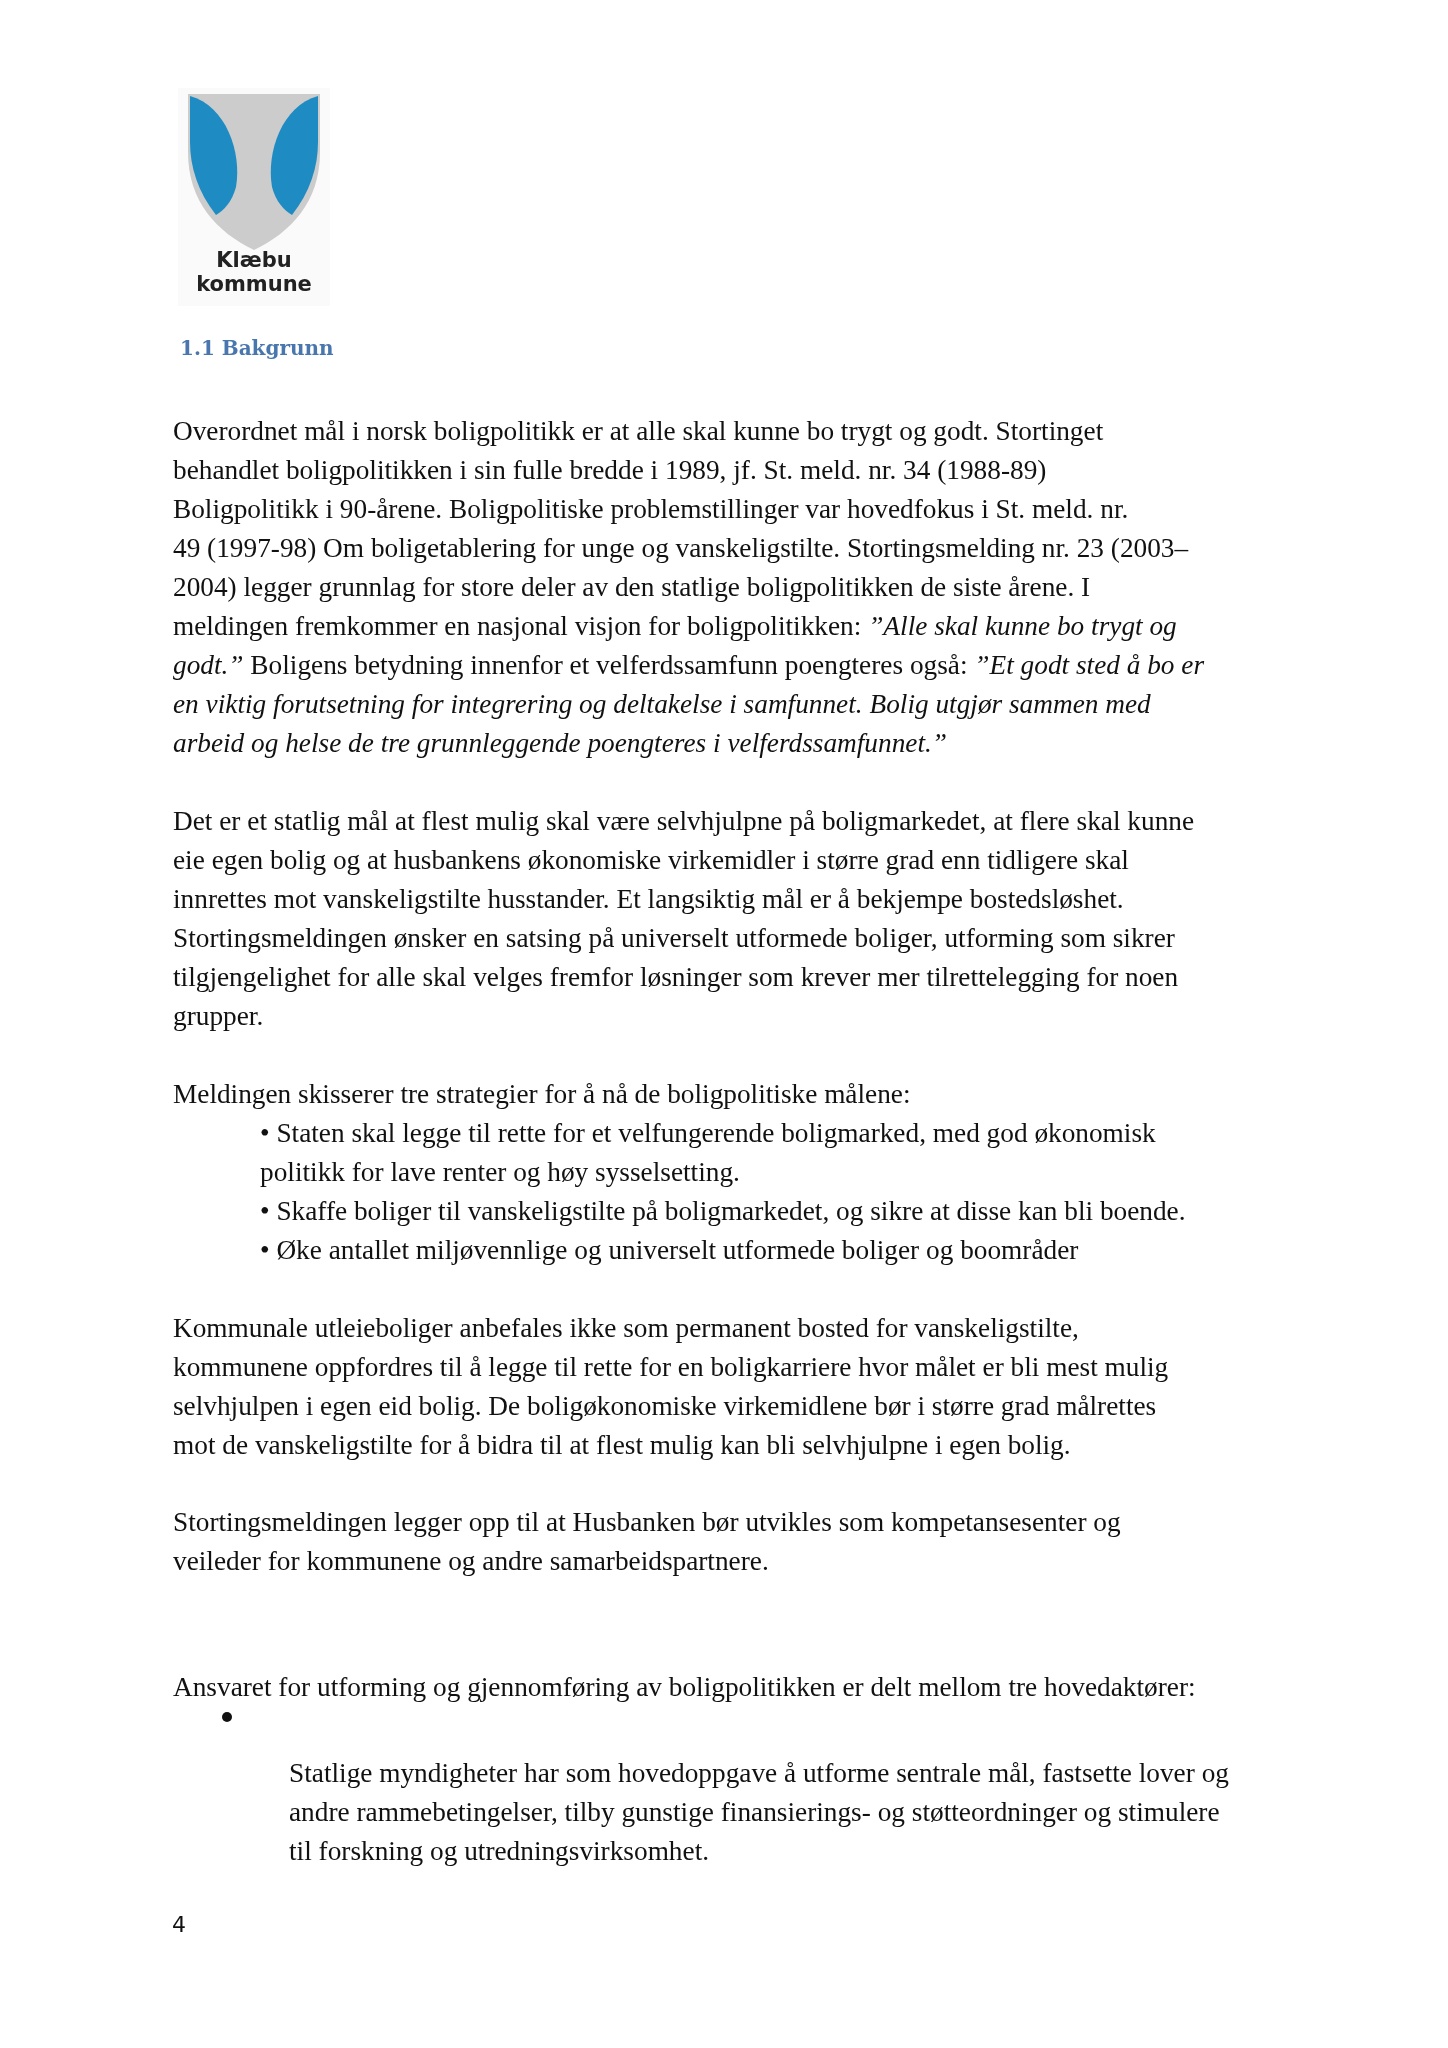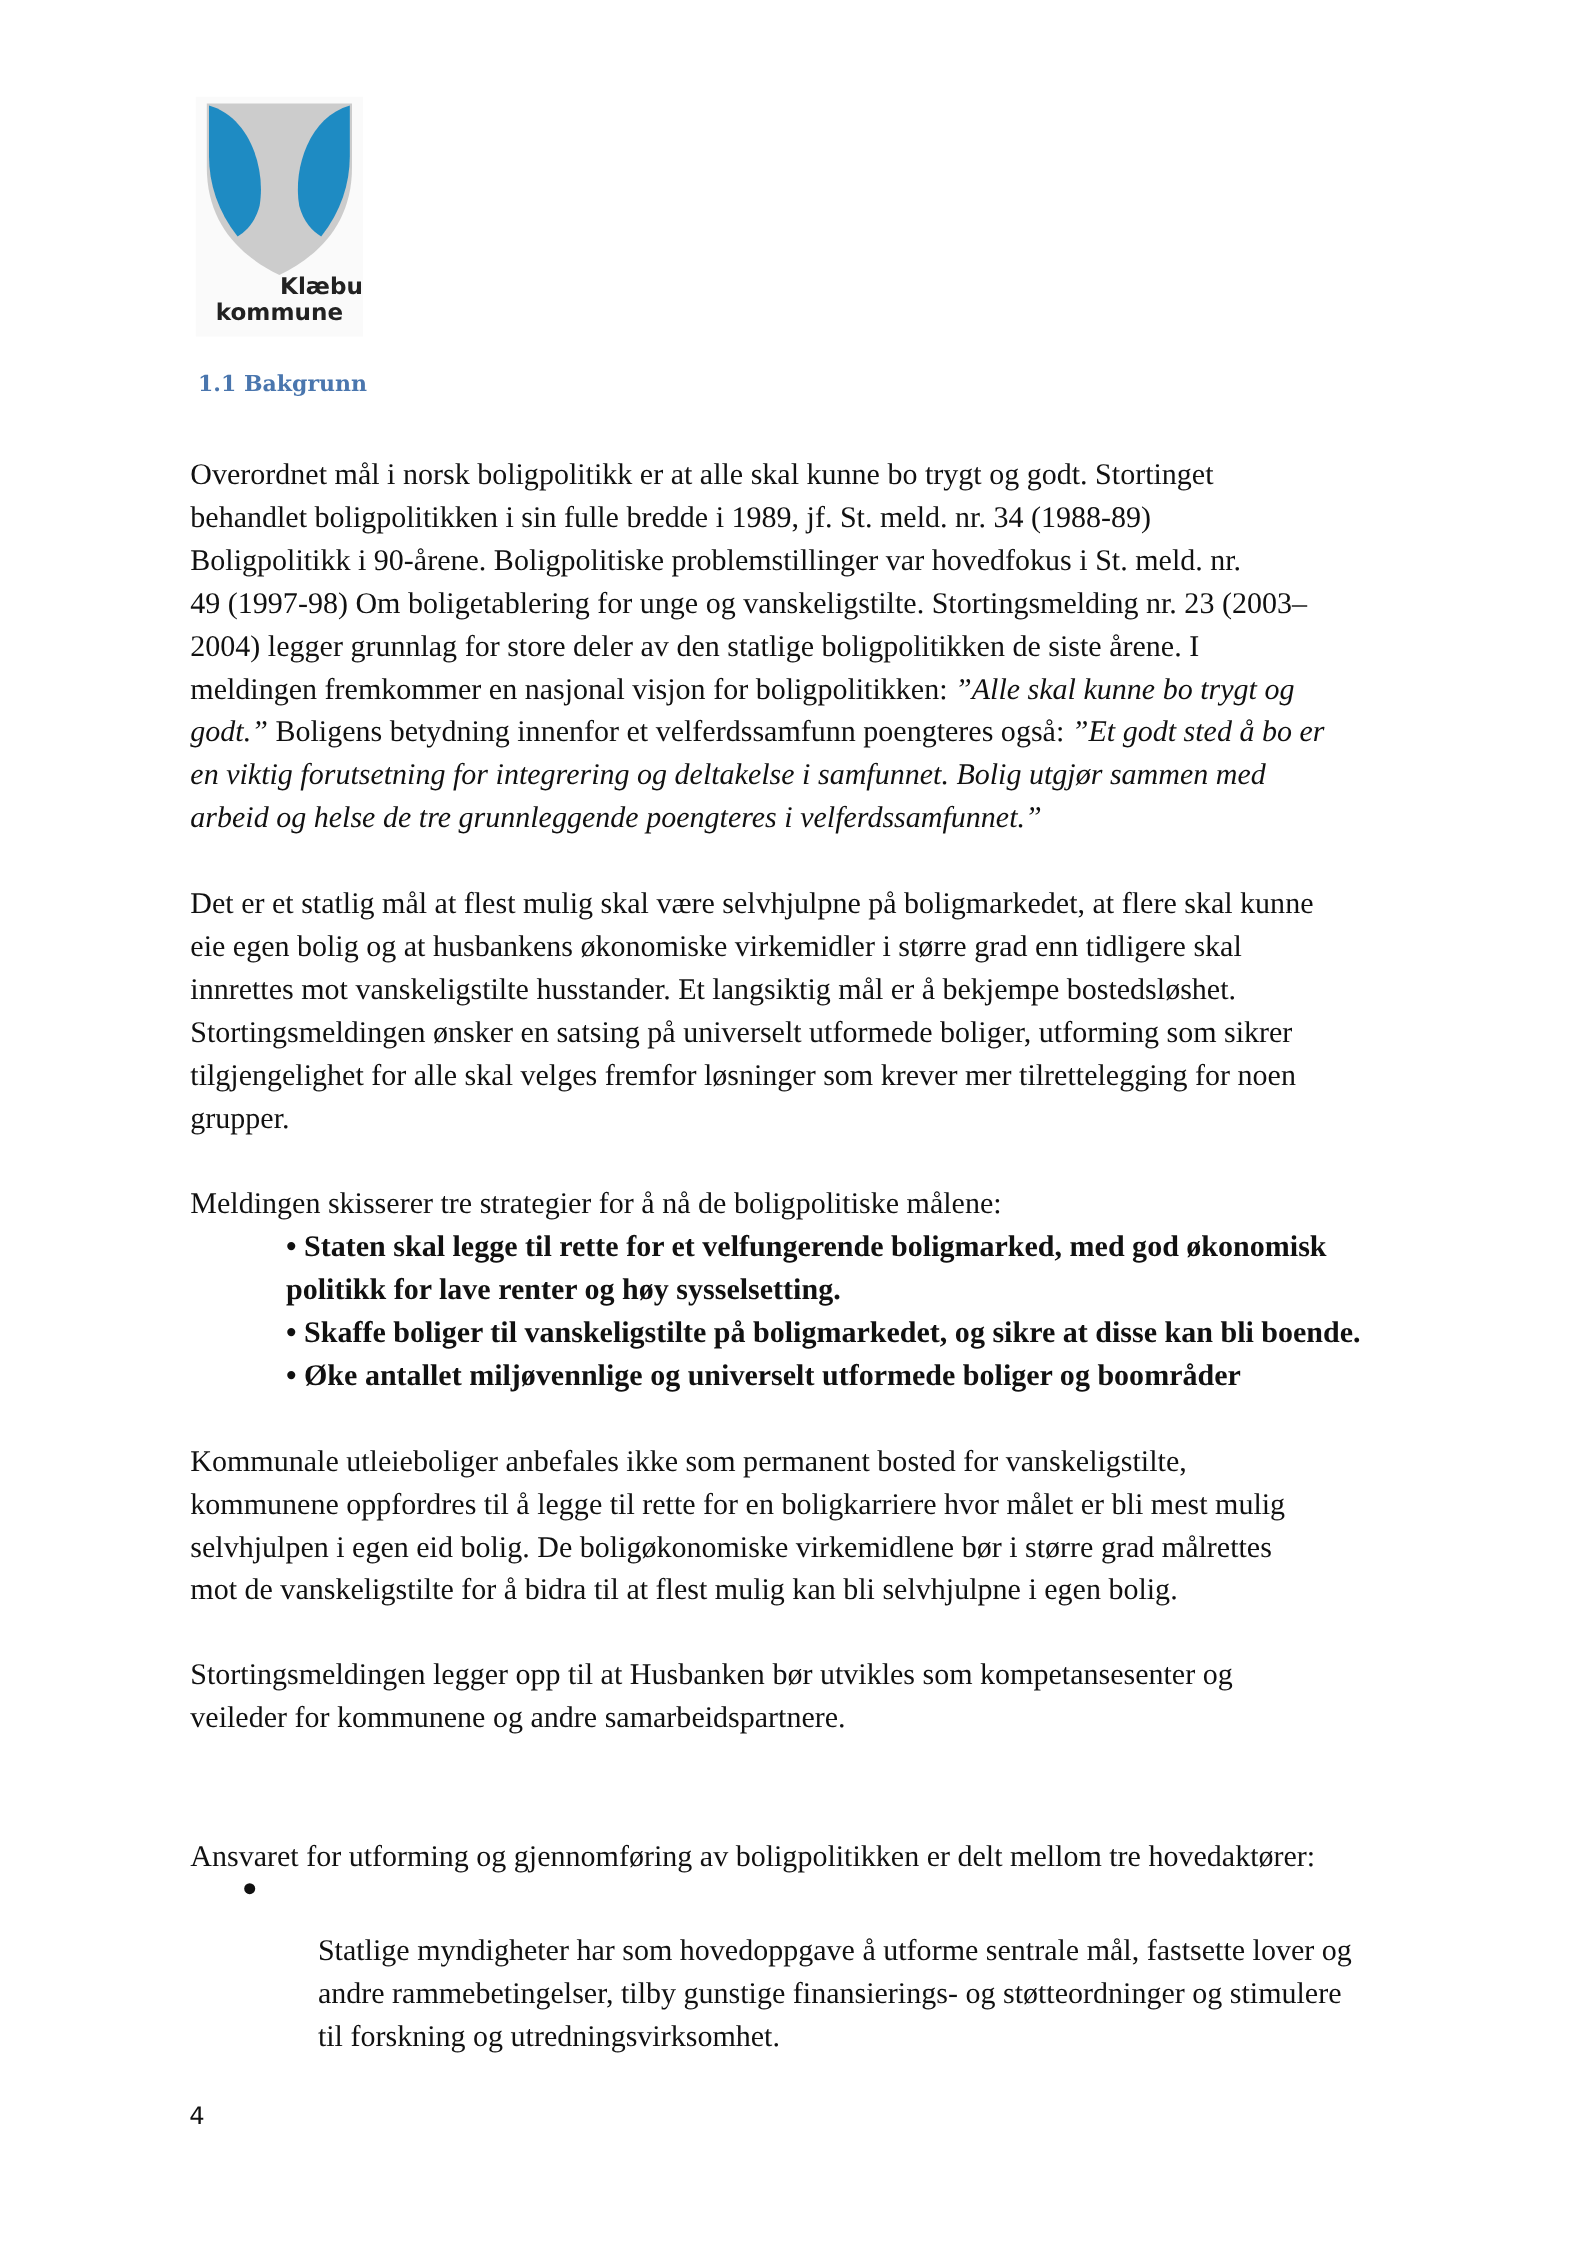--- a/index.html
+++ b/index.html
@@ -38,21 +38,21 @@
       position: absolute;
       left: 0;
       width: 152px;
       text-align: center;
       font-family: "DejaVu Sans", "Liberation Sans", sans-serif;
       font-weight: bold;
       font-size: 21px;
       color: #222;
       line-height: 24px;
     }
-    .logo-text.l1 { top: 160px; text-align: right; }
+    .logo-text.l1 { top: 160px; }
     .logo-text.l2 { top: 184px; }
 
     
     .heading {
       position: absolute;
       left: 180px;
       top: 336px;
       font-family: "DejaVu Serif", "Liberation Serif", serif;
       font-weight: bold;
       font-size: 20px;
@@ -128,21 +128,21 @@
     <span class="line">eie egen bolig og at husbankens økonomiske virkemidler i større grad enn tidligere skal</span>
     <span class="line">innrettes mot vanskeligstilte husstander. Et langsiktig mål er å bekjempe bostedsløshet.</span>
     <span class="line">Stortingsmeldingen ønsker en satsing på universelt utformede boliger, utforming som sikrer</span>
     <span class="line">tilgjengelighet for alle skal velges fremfor løsninger som krever mer tilrettelegging for noen</span>
     <span class="line">grupper.</span>
   </div>
 
   <div class="text" style="top:1075px;">
     <span class="line">Meldingen skisserer tre strategier for å nå de boligpolitiske målene:</span>
   </div>
-  <div class="indent-bullets" style="top:1114px;font-weight:bold;">
+  <div class="indent-bullets" style="top:1114px;">
     <span class="line">• Staten skal legge til rette for et velfungerende boligmarked, med god økonomisk</span>
     <span class="line">politikk for lave renter og høy sysselsetting.</span>
     <span class="line">• Skaffe boliger til vanskeligstilte på boligmarkedet, og sikre at disse kan bli boende.</span>
     <span class="line">• Øke antallet miljøvennlige og universelt utformede boliger og boområder</span>
   </div>
 
   <div class="text" style="top:1309px;">
     <span class="line">Kommunale utleieboliger anbefales ikke som permanent bosted for vanskeligstilte,</span>
     <span class="line">kommunene oppfordres til å legge til rette for en boligkarriere hvor målet er bli mest mulig</span>
     <span class="line">selvhjulpen i egen eid bolig. De boligøkonomiske virkemidlene bør i større grad målrettes</span>

